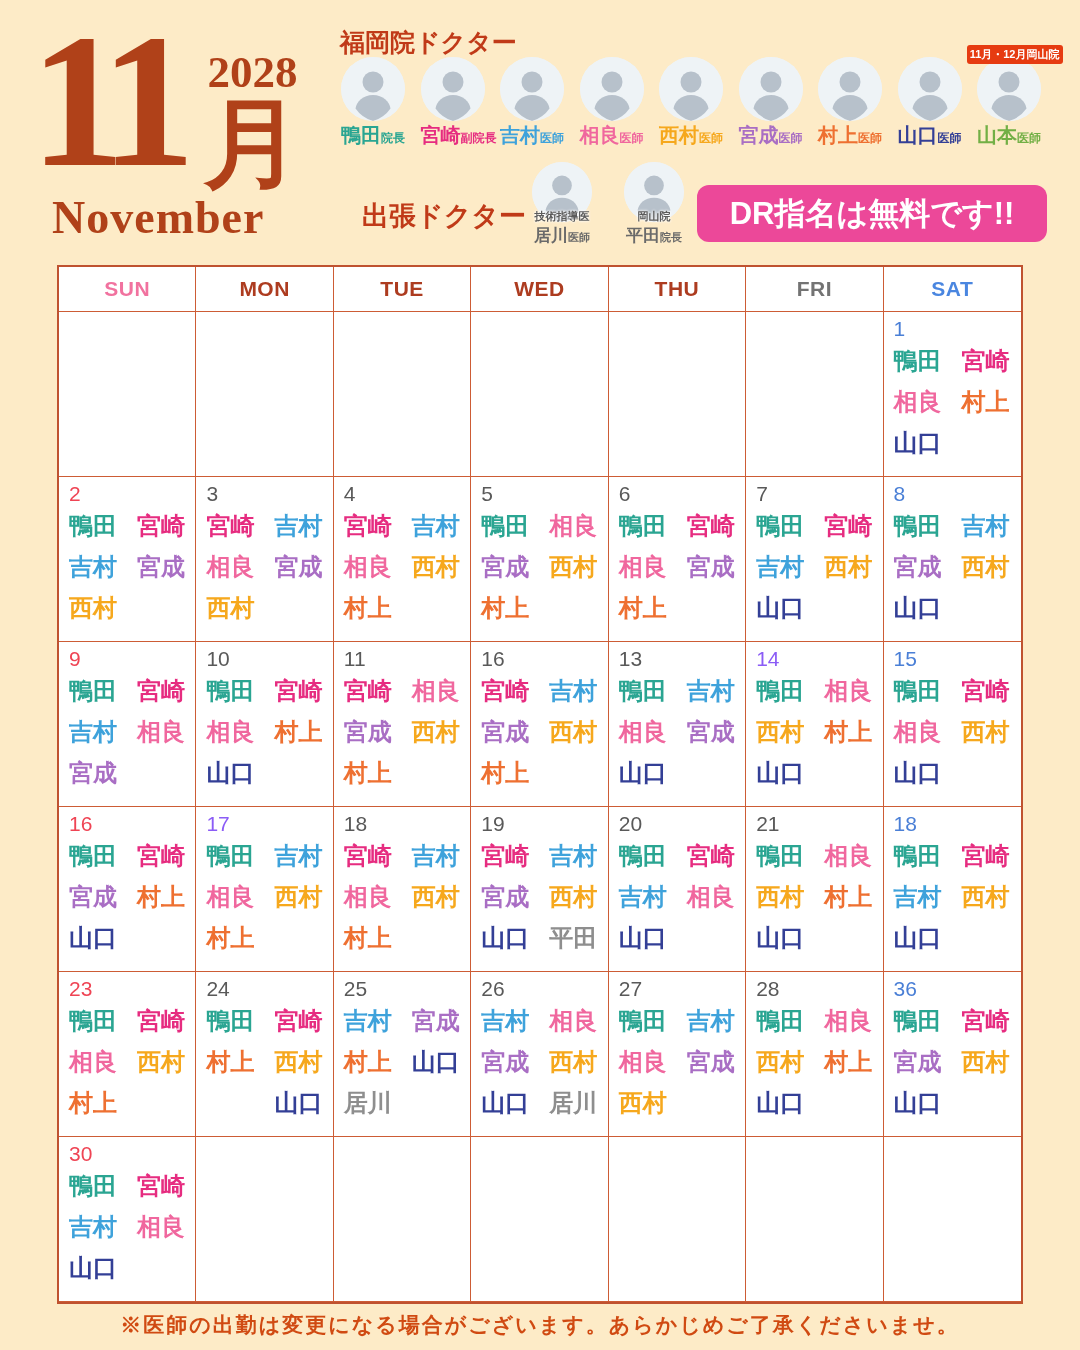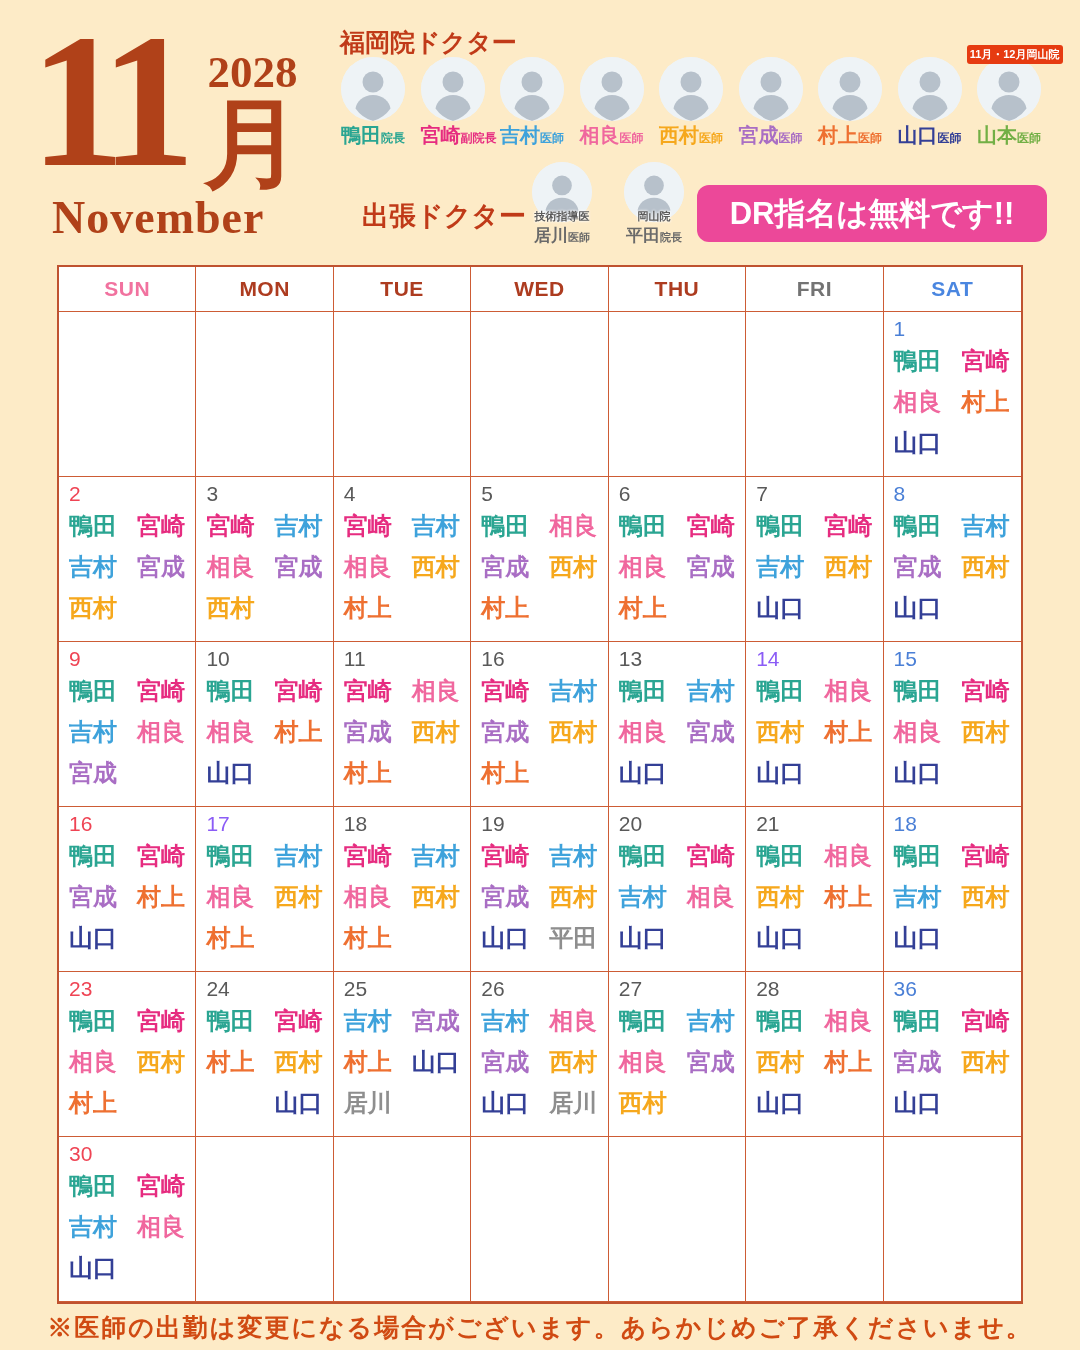--- a/index.html
+++ b/index.html
@@ -49,21 +49,21 @@
             letter-spacing:.5px;background:#fff;border-right:1px solid #cd5c35;border-bottom:1px solid #cd5c35;}
   .calendar > *:nth-child(7n){border-right:none;}
   .cal-cell{background:#fff;border-right:1px solid #cd5c35;border-bottom:1px solid #cd5c35;
             padding:5px 4px 4px 10px;box-sizing:border-box;display:flex;flex-direction:column;overflow:hidden;}
   .cal-date{font-size:21px;line-height:1.1;}
   .cal-names{display:grid;grid-template-columns:58px auto;column-gap:10px;row-gap:17px;
              margin-top:9px;font-size:24px;font-weight:700;line-height:1;}
   .cal-name{white-space:nowrap;}
 
   
-  .footer{position:absolute;top:1311px;left:0;width:100%;text-align:center;font-size:25px;
+  .footer{position:absolute;top:1311px;left:0;width:100%;text-align:center;font-size:21px;
           font-weight:700;color:#d04a12;letter-spacing:2px;}
 </style>
 </head>
 <body>
 
 <div class="page">
 
   <div class="title-block">
     <div class="title-row">
       <span class="title-num">11</span>

